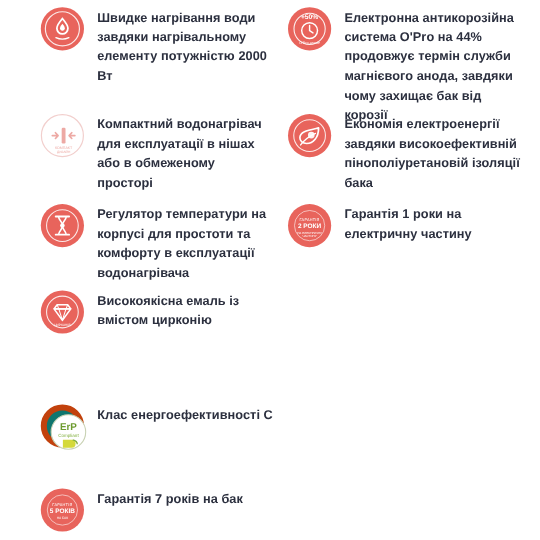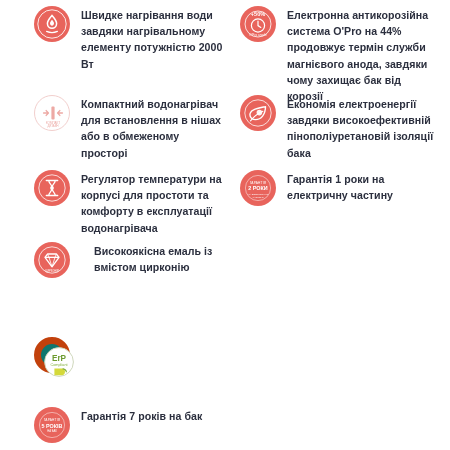--- a/index.html
+++ b/index.html
@@ -55,21 +55,21 @@
   .ic-svg {
     position: absolute;
     left: 0;
     top: 0;
     width: 36px;
     height: 36px;
   }
 
   .badge-erp {
     background: #0f766e;
-    border: 7px solid #c2410c;
+    border: 5px solid #c2410c;
   }
 
   
   .col-l { left: 34px; width: 190px; }
   .col-r { left: 240px; width: 200px; }
 
   .wide { width: 300px; }
 </style>
 </head>
 <body>
@@ -113,21 +113,21 @@
     <div class="feature-icon ic-outline">
       <svg class="ic-svg" viewBox="0 0 36 36">
         <rect x="16.4" y="10.5" width="3.2" height="13" rx="1" fill="#eda9a4"></rect>
         <path d="M8.6 17h4.4M11.2 14.6 13.4 17l-2.2 2.4" fill="none" stroke="#eda9a4" stroke-width="1.4" stroke-linecap="round" stroke-linejoin="round"></path>
         <path d="M27.4 17h-4.4M24.8 14.6 22.6 17l2.2 2.4" fill="none" stroke="#eda9a4" stroke-width="1.4" stroke-linecap="round" stroke-linejoin="round"></path>
         <text x="18" y="28" text-anchor="middle" font-family="Liberation Sans, sans-serif" font-size="3" fill="#eda9a4">КОМПАКТ</text>
         <text x="18" y="31.3" text-anchor="middle" font-family="Liberation Sans, sans-serif" font-size="2.7" fill="#eda9a4">ДИЗАЙН</text>
       </svg>
     </div>
     <div class="feature-text">Компактний водонагрівач
-для встановлення в нішах
+для експлуатації в нішах
 або в обмеженому просторі</div>
   </div>
 
   <div class="feature col-r" style="top:95px;">
     <div class="feature-icon ic-solid">
       <svg class="ic-svg" viewBox="0 0 36 36">
         <circle cx="18" cy="18" r="13.2" fill="none" stroke="#ffffff" stroke-width="0.9" opacity="0.85"></circle>
         <path d="M25.5 11.6c0 8-4.4 13-10 13-3.2 0-5.6-2-5.6-4.8 0-5.2 6.6-6.2 15.6-8.2z" fill="none" stroke="#ffffff" stroke-width="1.4" stroke-linejoin="round"></path>
         <path d="M10.5 25.8c3.4-4.4 7.8-7.6 12.4-9.6" fill="none" stroke="#ffffff" stroke-width="1.1" stroke-linecap="round"></path>
         <circle cx="19.4" cy="17.6" r="2.8" fill="#ffffff" opacity="0.92"></circle>
@@ -164,21 +164,21 @@
         <text x="18" y="14.4" text-anchor="middle" font-family="Liberation Sans, sans-serif" font-size="3.2" fill="#ffffff" letter-spacing="0.2">ГАРАНТІЯ</text>
         <text x="18" y="20.4" text-anchor="middle" font-family="Liberation Sans, sans-serif" font-size="5.4" font-weight="bold" fill="#ffffff">2 РОКИ</text>
         <text x="18" y="24.6" text-anchor="middle" font-family="Liberation Sans, sans-serif" font-size="2.5" fill="#ffffff">НА ЕЛЕКТРИЧНУ</text>
         <text x="18" y="27.6" text-anchor="middle" font-family="Liberation Sans, sans-serif" font-size="2.5" fill="#ffffff">ЧАСТИНУ</text>
       </svg>
     </div>
     <div class="feature-text">Гарантія 1 роки на
 електричну частину</div>
   </div>
 
-  <div class="feature col-l" style="top:242px;gap:13px;">
+  <div class="feature col-l" style="top:242px;">
     <div class="feature-icon ic-solid">
       <svg class="ic-svg" viewBox="0 0 36 36">
         <circle cx="18" cy="18" r="13.2" fill="none" stroke="#ffffff" stroke-width="0.9" opacity="0.85"></circle>
         <path d="M11 15.4h14l-7 9.4z" fill="none" stroke="#ffffff" stroke-width="1.3" stroke-linejoin="round"></path>
         <path d="M11 15.4 13.6 12h8.8L25 15.4" fill="none" stroke="#ffffff" stroke-width="1.3" stroke-linejoin="round"></path>
         <path d="M13.6 12 15 15.4l3 9.4 3-9.4 1.4-3.4M11 15.4h14" fill="none" stroke="#ffffff" stroke-width="0.85"></path>
         <text x="18" y="29.6" text-anchor="middle" font-family="Liberation Sans, sans-serif" font-size="2.6" fill="#ffffff">ЦИРКОНІЙ</text>
       </svg>
     </div>
     <div class="feature-text">Високоякісна емаль із
@@ -188,20 +188,21 @@
   <div class="feature wide" style="left:34px; top:337px;">
     <div class="feature-icon badge-erp">
       <svg class="ic-svg" viewBox="0 0 36 36">
         <circle cx="18" cy="18" r="14.4" fill="#ffffff" stroke="#c9d2b4" stroke-width="0.9"></circle>
         <text x="18" y="16.6" text-anchor="middle" font-family="Liberation Sans, sans-serif" font-size="8.2" font-weight="bold" fill="#6d9b2f">ErP</text>
         <text x="18" y="22.2" text-anchor="middle" font-family="Liberation Sans, sans-serif" font-size="3.8" fill="#7fae3a">Compliant</text>
         <path d="M13.4 24.4h7.2a3.4 3.4 0 0 1 0 6.8h-7.2z" fill="#d4d93a"></path>
         <path d="M21.6 24.6c2.4.6 3.8 2.1 3.8 3.6" fill="none" stroke="#7fae3a" stroke-width="1.1"></path>
       </svg>
     </div>
+    <div class="feature-text">Клас енергоефективності С</div>
   </div>
 
   <div class="feature wide" style="left:34px; top:407px;">
     <div class="feature-icon ic-solid">
       <svg class="ic-svg" viewBox="0 0 36 36">
         <circle cx="18" cy="18" r="14" fill="#e8645c"></circle>
         <circle cx="18" cy="18" r="12.6" fill="none" stroke="#ffffff" stroke-width="0.6" opacity="0.8"></circle>
         <text x="18" y="14.4" text-anchor="middle" font-family="Liberation Sans, sans-serif" font-size="3.2" fill="#ffffff" letter-spacing="0.2">ГАРАНТІЯ</text>
         <text x="18" y="20.6" text-anchor="middle" font-family="Liberation Sans, sans-serif" font-size="5.4" font-weight="bold" fill="#ffffff">5 РОКІВ</text>
         <text x="18" y="25.4" text-anchor="middle" font-family="Liberation Sans, sans-serif" font-size="2.7" fill="#ffffff">НА БАК</text>

